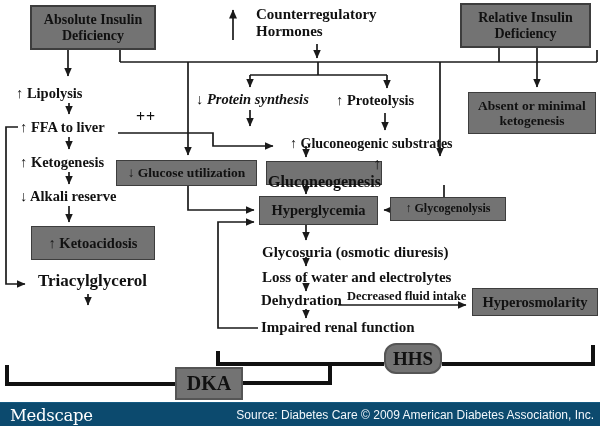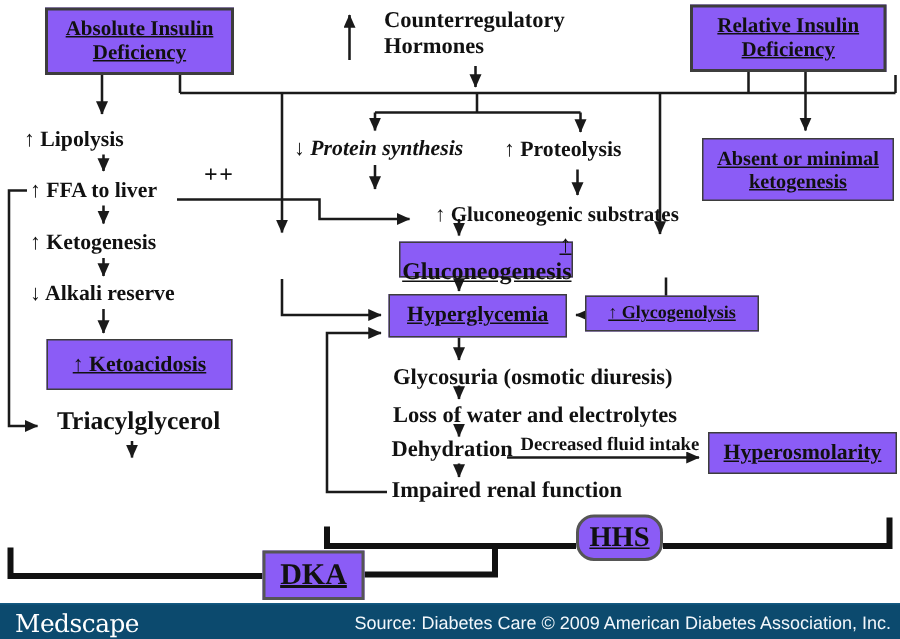--- a/index.html
+++ b/index.html
@@ -1,21 +1,21 @@
 <!DOCTYPE html>
 <html><head>
 <meta charset="utf-8">
 <style>
   html,body{margin:0;padding:0;background:#fff;}
   .stage{position:relative;width:600px;height:426px;background:#ffffff;overflow:hidden;
          font-family:"Liberation Serif","DejaVu Serif",serif;color:#111;}
   .lines{position:absolute;left:0;top:0;width:600px;height:426px;}
-  .box{position:absolute;background:#8b5cf6;border:2px solid #3d3d3d;display:flex;
+  .box{position:absolute;background:#737373;border:2px solid #3d3d3d;display:flex;
        align-items:center;justify-content:center;text-align:center;
-       font-weight:bold;line-height:1.12;box-sizing:border-box;text-decoration:underline;}
+       font-weight:bold;line-height:1.12;box-sizing:border-box;}
   .box.thin{border-width:1.5px;}
   .lbl{position:absolute;font-weight:bold;white-space:nowrap;}
   .wrap{white-space:normal;}
   .footer{position:absolute;left:0;top:402px;width:600px;height:24px;background:#0c4a6e;
           border-top:1px solid #155a82;display:flex;align-items:center;}
   .logo{position:absolute;left:10px;top:3px;color:#ffffff;font-family:"DejaVu Serif",serif;
         font-size:16.5px;letter-spacing:-0.3px;}
   .source{position:absolute;right:6px;top:5px;color:#f2f7fb;
           font-family:"Liberation Sans","DejaVu Sans",sans-serif;font-size:12px;}
 </style>
@@ -81,20 +81,23 @@
 
   <div class="box" style="left:30px;top:5px;width:126px;height:45px;font-size:14px;">
     <span class="wrap">Absolute Insulin Deficiency</span>
   </div>
   <div class="box" style="left:460px;top:3px;width:131px;height:45px;font-size:14px;">
     <span class="wrap">Relative Insulin Deficiency</span>
   </div>
   <div class="box thin" style="left:468px;top:92px;width:128px;height:42px;font-size:13.5px;">
     <span class="wrap">Absent or minimal ketogenesis</span>
   </div>
+  <div class="box thin" style="left:116px;top:160px;width:141px;height:26px;font-size:13.5px;">
+    <span>↓ Glucose utilization</span>
+  </div>
   <div class="box thin" style="left:266px;top:161px;width:116px;height:24px;font-size:16px;text-align:right;">
     <span>↑ Gluconeogenesis</span>
   </div>
   <div class="box thin" style="left:390px;top:161px;width:116px;height:24px;font-size:12px;margin-top:36px;">
     <span>↑ Glycogenolysis</span>
   </div>
   <div class="box thin" style="left:259px;top:196px;width:119px;height:29px;font-size:14.5px;">
     <span>Hyperglycemia</span>
   </div>
   <div class="box thin" style="left:31px;top:226px;width:124px;height:34px;font-size:14.5px;">

